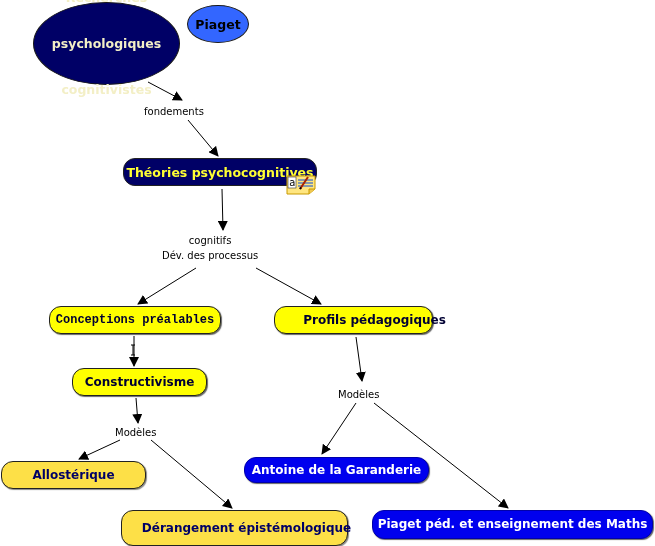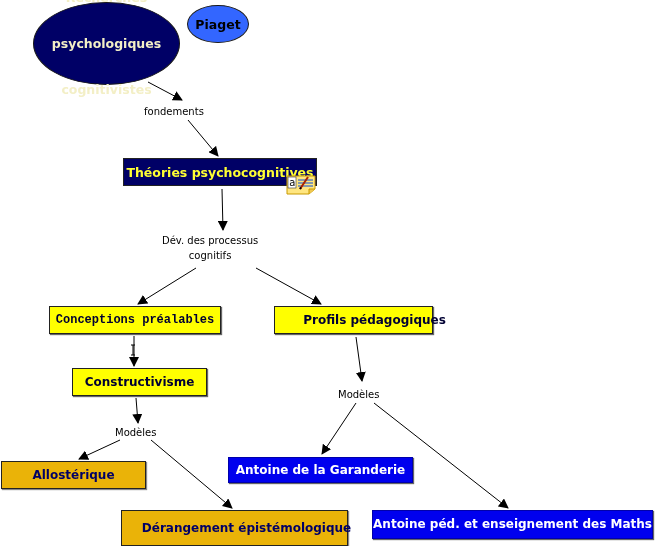--- a/index.html
+++ b/index.html
@@ -3,26 +3,26 @@
   <meta charset="utf-8">
   <style>
     html, body { margin: 0; padding: 0; background: #ffffff; }
     body { width: 655px; height: 546px; position: relative; overflow: hidden;
            font-family: "DejaVu Sans", "Liberation Sans", sans-serif; }
     #map { position: absolute; left: 0; top: 0; width: 655px; height: 546px; }
     .node { position: absolute; box-sizing: border-box; display: flex; align-items: center;
             justify-content: center; text-align: right; font-weight: bold; font-size: 12px;
             line-height: 15px; white-space: nowrap; gap: 31px; }
     .ellipse { border-radius: 50%; border: 1px solid #1a1a1a; }
-    .box { border-radius: 0; border: 1px solid #222; }
+    .box { border-radius: 12px; border: 1px solid #222; }
     .navy { background: #000066; color: #f3efc6; }
     .navy-title { background: #000066; color: #ffff33; }
     .blue-ell { background: #3366ff; color: #000000; }
     .yellow { background: #ffff00; color: #000033; box-shadow: 1px 1px 1px #666; }
-    .white { background: #eab308; color: #000066; box-shadow: 1px 1px 1px #888; }
+    .white { background: #fde047; color: #000066; box-shadow: 1px 1px 1px #888; }
     .blue { background: #0000ee; color: #ffffff; border-color: #0000aa; box-shadow: 1px 1px 1px #666; }
     .link-label { position: absolute; font-size: 10px; line-height: 15px; color: #000; text-align: center;
                   white-space: nowrap; font-weight: normal; }
     #note-icon { position: absolute; left: 286px; top: 175px; width: 30px; height: 20px; }
     #cursor { position: absolute; left: 129px; top: 344px; width: 8px; height: 12px; }
   </style>
 </head>
 <body>
 
 <div id="map">
@@ -70,22 +70,22 @@
     <rect x="2" y="2" width="8" height="11" fill="#ffffff" stroke="#333" stroke-width="0.6"></rect>
     <text x="3.2" y="11" font-size="10" font-family="DejaVu Sans, sans-serif" fill="#000">a</text>
     <line x1="12" y1="5" x2="27" y2="5" stroke="#3366cc" stroke-width="1.2"></line>
     <line x1="12" y1="8" x2="27" y2="8" stroke="#3366cc" stroke-width="1.2"></line>
     <line x1="12" y1="11" x2="27" y2="11" stroke="#3366cc" stroke-width="1.2"></line>
     <line x1="14" y1="14" x2="22" y2="2" stroke="#aa2200" stroke-width="2"></line>
     <line x1="14" y1="14" x2="15" y2="12.5" stroke="#000" stroke-width="2"></line>
   </svg>
 
   <div class="link-label" style="left:162px;top:233px;">
+    <div>cognitifs</div>
     <div>Dév. des  processus</div>
-    <div>cognitifs</div>
   </div>
 
   <div class="node box yellow" style="left:49px;top:306px;width:172px;height:28px;font-family:Liberation Mono, monospace;">
     <span>Conceptions préalables</span>
   </div>
 
   <div class="node box yellow" style="left:274px;top:306px;width:159px;height:28px;padding-left:42px;">
     <span>Profils pédagogiques</span>
   </div>
 
@@ -108,20 +108,20 @@
   </div>
 
   <div class="node box white" style="left:1px;top:461px;width:145px;height:28px;">
     <span>Allostérique</span>
   </div>
 
   <div class="node box white" style="left:121px;top:510px;width:227px;height:36px;padding-left:24px;">
     <span>Dérangement épistémologique</span>
   </div>
 
-  <div class="node box blue" style="left:228px;top:457px;width:185px;height:26px;">
+  <div class="node box blue" style="left:244px;top:457px;width:185px;height:26px;">
     <span>Antoine de la Garanderie</span>
   </div>
 
   <div class="node box blue" style="left:372px;top:510px;width:281px;height:29px;">
-    <span>Antoine péd. et enseignement des Maths</span>
+    <span>Piaget péd. et enseignement des Maths</span>
   </div>
 </div>
 
 </body></html>

